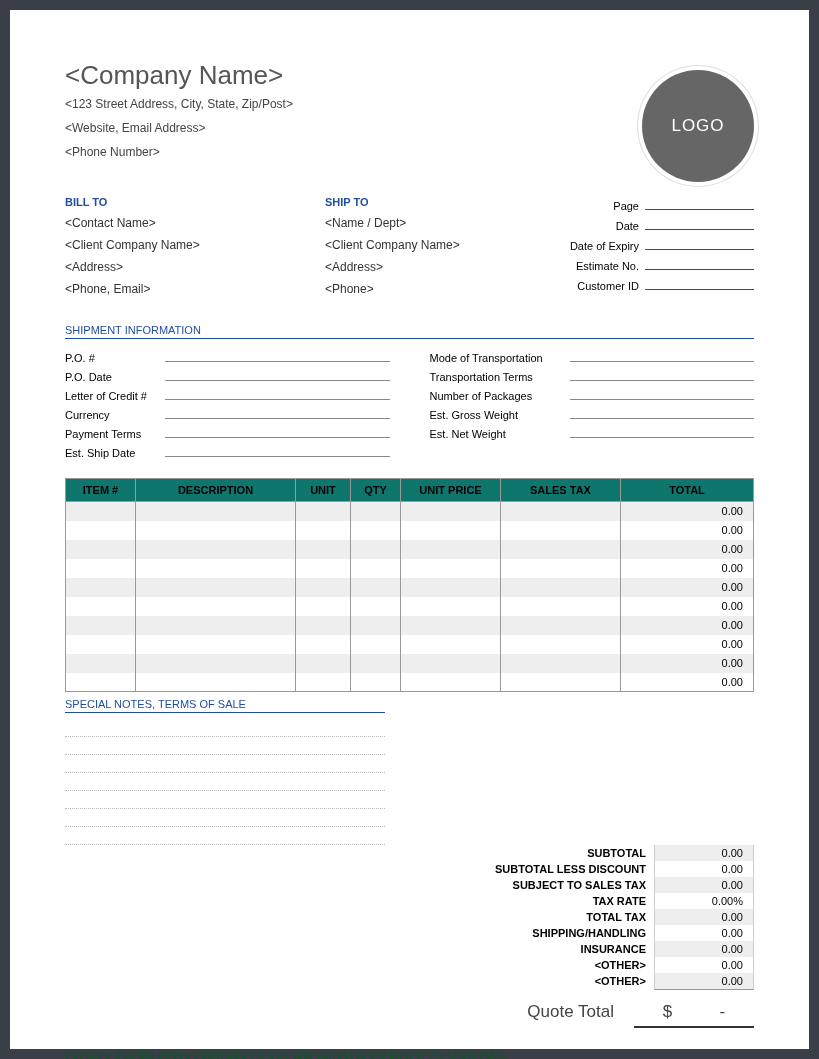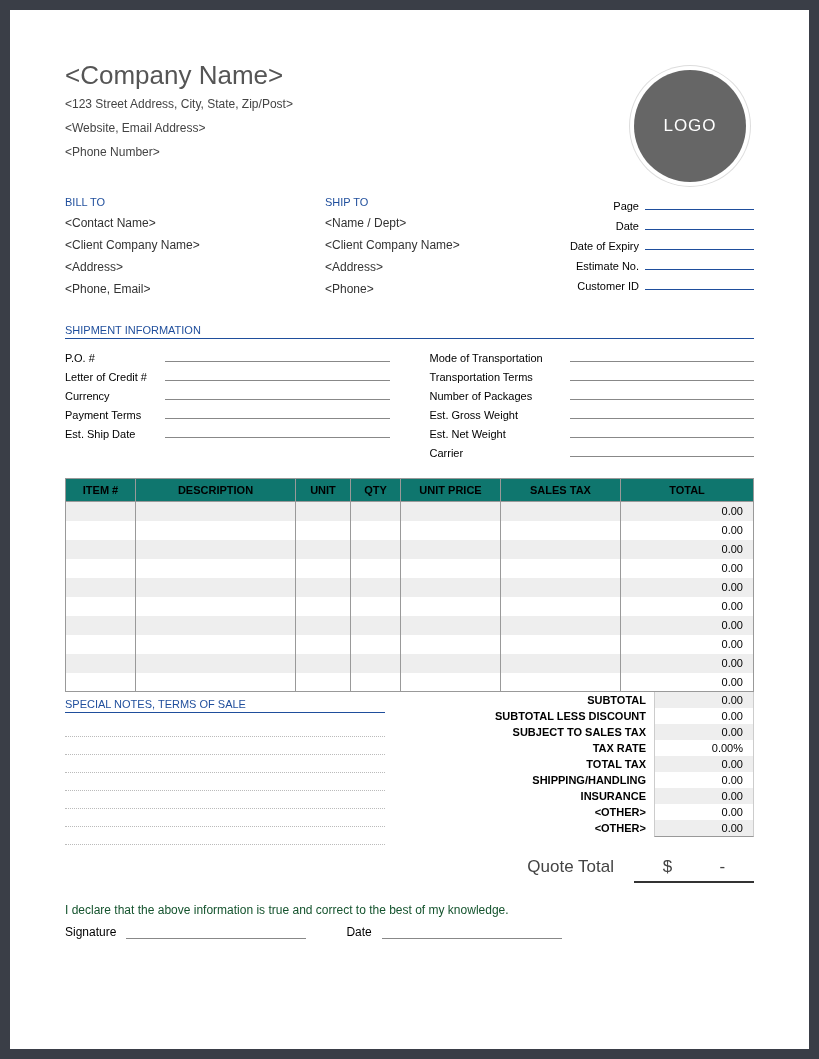--- a/index.html
+++ b/index.html
@@ -15,34 +15,34 @@
     width: 799px;
     height: 1039px;
     margin: 0 auto;
     padding: 50px 55px 30px 55px;
     position: relative;
   }
   .header { position: relative; height: 130px; }
   .company-name { font-size: 26px; font-weight: normal; color: #555; margin-bottom: 6px; }
   .company-line { font-size: 12px; color: #444; margin-bottom: 10px; }
   .logo-circle {
-    position: absolute; right: 8px; top: 10px;
+    position: absolute; right: 0; top: 10px;
     width: 112px; height: 112px; border-radius: 50%;
     background: #666; color: #fff;
     display: flex; align-items: center; justify-content: center;
     font-size: 17px; letter-spacing: 1px;
     box-shadow: 0 0 0 4px #fff, 0 0 0 5px #ddd;
   }
 
   .three-col { display: flex; gap: 20px; margin-top: 6px; }
   .col-bill { width: 240px; }
   .col-ship { width: 180px; }
   .col-meta { flex: 1; }
 
-  .blue-head { color: #1f4e9c; font-weight: normal; font-size: 11px; margin-bottom: 4px; }
+  .blue-head { color: #1f4e9c; font-weight: bold; font-size: 11px; margin-bottom: 4px; }
   .blue-head-und { color: #1f4e9c; font-weight: normal; font-size: 11px; border-bottom: 1px solid #1f4e9c; padding-bottom: 2px; margin-bottom: 6px; }
   .billline { font-size: 12px; color: #333; margin: 8px 0; }
 
   .meta-row { display: flex; align-items: baseline; margin-bottom: 4px; }
   .meta-label { flex: 0 0 120px; text-align: right; font-weight: normal; font-size: 11px; padding-right: 6px; }
   .meta-line { flex: 1; border-bottom: 1px solid #1f4e9c; height: 14px; }
 
   .ship-info { margin-top: 20px; }
   .ship-grid { display: flex; gap: 40px; }
   .ship-col { flex: 1; }
@@ -54,21 +54,21 @@
   table.items { width: 100%; border-collapse: collapse; margin-top: 14px; font-size: 11px; }
   table.items th {
     border: 1px solid #999; padding: 5px 4px; background: #0f766e;
     font-weight: bold; text-align: center;
   }
   table.items td { border-left: 1px solid #999; border-right: 1px solid #999; padding: 3px 4px; height: 19px; }
   table.items tr:nth-child(odd) td { background: #eee; }
   table.items tr:last-child td { border-bottom: 1px solid #999; }
   table.items td.total { text-align: right; padding-right: 10px; }
 
-  .below { display: flex; margin-top: 0; }
+  .below { display: flex; margin-top: 0; flex-direction: column; }
   .notes { width: 320px; padding-top: 6px; }
   .notes-lines div { border-bottom: 1px dotted #bbb; height: 18px; }
   .totals { flex: 1; }
   .tot-row { display: flex; font-size: 11px; }
   .tot-label { flex: 1; text-align: right; font-weight: bold; padding: 2px 8px; }
   .tot-val { width: 100px; text-align: right; padding: 2px 10px 2px 4px; border-left: 1px solid #ccc; border-right: 1px solid #ccc; }
   .totals .tot-row:nth-child(odd) .tot-val { background: #eee; }
   .totals .tot-row:last-child .tot-val { border-bottom: 1px solid #999; }
 
   .quote-total { display: flex; justify-content: flex-end; align-items: baseline; margin-top: 12px; font-size: 17px; font-weight: normal; color: #444; }
@@ -134,20 +134,24 @@
 
   <div class="ship-info">
     <div class="blue-head-und">SHIPMENT INFORMATION</div>
     <div class="ship-grid">
       <div class="ship-col">
         <div class="ship-row">
             <div class="ship-label">P.O. #</div>
             <div class="ship-line"></div>
           </div>
         <div class="ship-row">
+            <div class="ship-label">P.O. Date</div>
+            <div class="ship-line"></div>
+          </div>
+        <div class="ship-row">
             <div class="ship-label">Letter of Credit #</div>
             <div class="ship-line"></div>
           </div>
         <div class="ship-row">
             <div class="ship-label">Currency</div>
             <div class="ship-line"></div>
           </div>
         <div class="ship-row">
             <div class="ship-label">Payment Terms</div>
             <div class="ship-line"></div>
@@ -169,24 +173,20 @@
         <div class="ship-row">
             <div class="ship-label">Number of Packages</div>
             <div class="ship-line"></div>
           </div>
         <div class="ship-row">
             <div class="ship-label">Est. Gross Weight</div>
             <div class="ship-line"></div>
           </div>
         <div class="ship-row">
             <div class="ship-label">Est. Net Weight</div>
-            <div class="ship-line"></div>
-          </div>
-        <div class="ship-row">
-            <div class="ship-label">Carrier</div>
             <div class="ship-line"></div>
           </div>
       </div>
     </div>
   </div>
 
   <table class="items">
     <thead>
       <tr>
         <th style="width:70px">ITEM #</th>

